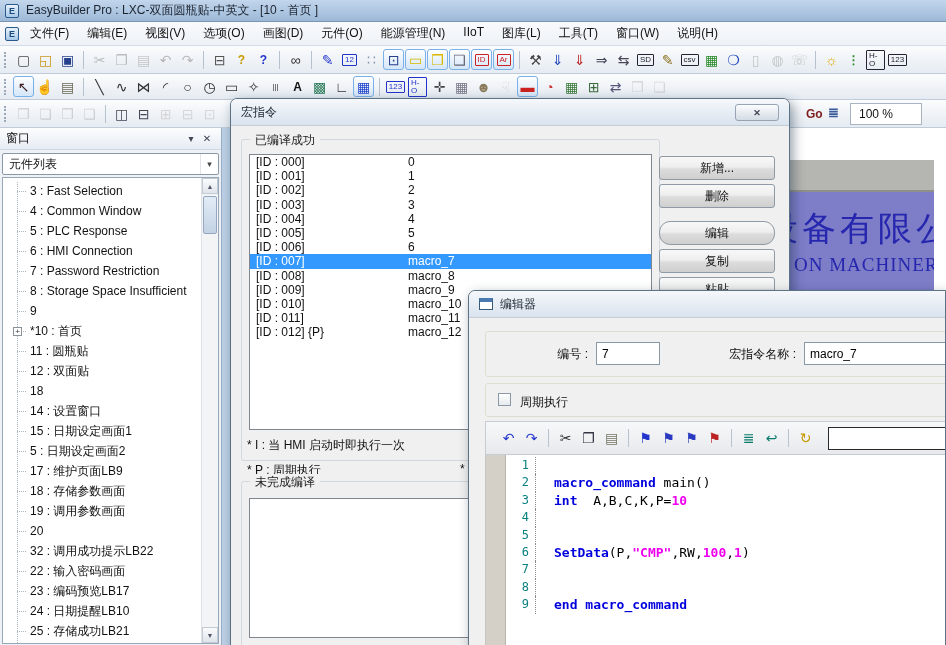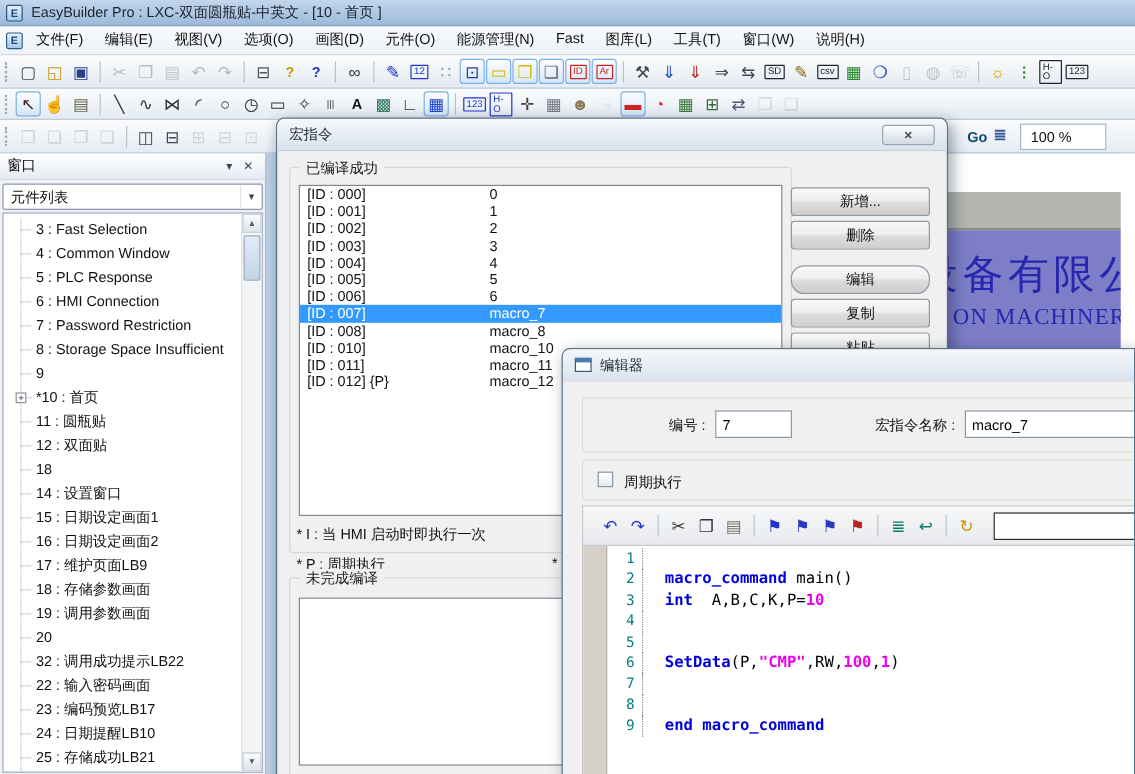--- a/index.html
+++ b/index.html
@@ -33,21 +33,21 @@
   .tb-icon { width:21px; height:21px; display:inline-flex; align-items:center;
     justify-content:center; border-radius:3px; border:1px solid transparent; flex:0 0 auto; }
   .tb-icon .g { font-size:14px; line-height:1; }
   .tb-icon.txt .g { font-size:8px; font-weight:normal; letter-spacing:0; }
   .tb-icon.big .g { font-size:12px; font-weight:bold; }
   .tb-icon.box .g { border:1px solid currentColor; padding:1px 2px; border-radius:1px; }
   .tb-icon.st-a { border:1px solid #7ab0e8; background:linear-gradient(#fefefe,#d4e6f8); }
   .tb-icon.st-d .g { opacity:.32; filter:grayscale(1); }
   .tb-sep { width:1px; height:18px; background:#b8c2ce; margin:0 4px; flex:0 0 auto; }
 
-  .go-label { position:absolute; left:806px; top:107px; color:#0c4a6e; font-weight:bold; }
+  .go-label { position:absolute; left:806px; top:107px; color:#7f1d1d; font-weight:bold; }
   .zoom-menu-icon { position:absolute; left:828px; top:105px; color:#3a5a9a; font-size:13px; font-weight:bold; }
   .zoom-combo { position:absolute; left:850px; top:103px; width:72px; height:22px;
     background:#fff; border:1px solid #a8b4c2; display:flex; align-items:center; padding-left:8px; }
 
   
   .panel { position:absolute; left:0; top:128px; width:222px; height:517px;
     background:#eef1f5; border-right:1px solid #9ab0c6; }
   .panel-head { height:22px; display:flex; align-items:center; padding:0 6px;
     background:linear-gradient(#fdfdfe,#e6ecf4); border-bottom:1px solid #d0d8e2; }
   .panel-head .ph-title { flex:1; }
@@ -174,21 +174,21 @@
   <div class="menubar">
     <span class="app-icon">E</span>
     <span id="menu-items" style="display:flex;">
         <span class="menu-item">文件(F)</span>
         <span class="menu-item">编辑(E)</span>
         <span class="menu-item">视图(V)</span>
         <span class="menu-item">选项(O)</span>
         <span class="menu-item">画图(D)</span>
         <span class="menu-item">元件(O)</span>
         <span class="menu-item">能源管理(N)</span>
-        <span class="menu-item">Fast</span>
+        <span class="menu-item">IIoT</span>
         <span class="menu-item">图库(L)</span>
         <span class="menu-item">工具(T)</span>
         <span class="menu-item">窗口(W)</span>
         <span class="menu-item">说明(H)</span>
       </span>
   </div>
 
   <div class="toolrow" id="toolrow1">
     <span class="grip"></span>
   <span class="tb-icon">
@@ -468,21 +468,21 @@
           <div class="tree-row"><span>6 : HMI Connection</span></div>
           <div class="tree-row"><span>7 : Password Restriction</span></div>
           <div class="tree-row"><span>8 : Storage Space Insufficient</span></div>
           <div class="tree-row"><span>9</span></div>
           <div class="tree-row"><span class="expand">+</span><span>*10 : 首页</span></div>
           <div class="tree-row"><span>11 : 圆瓶贴</span></div>
           <div class="tree-row"><span>12 : 双面贴</span></div>
           <div class="tree-row"><span>18</span></div>
           <div class="tree-row"><span>14 : 设置窗口</span></div>
           <div class="tree-row"><span>15 : 日期设定画面1</span></div>
-          <div class="tree-row"><span>16 : 日期设定画面2</span></div>
+          <div class="tree-row"><span>5 : 日期设定画面2</span></div>
           <div class="tree-row"><span>17 : 维护页面LB9</span></div>
           <div class="tree-row"><span>18 : 存储参数画面</span></div>
           <div class="tree-row"><span>19 : 调用参数画面</span></div>
           <div class="tree-row"><span>20</span></div>
           <div class="tree-row"><span>32 : 调用成功提示LB22</span></div>
           <div class="tree-row"><span>22 : 输入密码画面</span></div>
           <div class="tree-row"><span>23 : 编码预览LB17</span></div>
           <div class="tree-row"><span>24 : 日期提醒LB10</span></div>
           <div class="tree-row"><span>25 : 存储成功LB21</span></div>
           <div class="tree-row"></div>
@@ -534,20 +534,24 @@
           </div>
           <div class="mrow sel">
             <span class="mid">[ID : 007]</span>
             <span class="mname">macro_7</span>
           </div>
           <div class="mrow">
             <span class="mid">[ID : 008]</span>
             <span class="mname">macro_8</span>
           </div>
           <div class="mrow">
+            <span class="mid">[ID : 009]</span>
+            <span class="mname">macro_9</span>
+          </div>
+          <div class="mrow">
             <span class="mid">[ID : 010]</span>
             <span class="mname">macro_10</span>
           </div>
           <div class="mrow">
             <span class="mid">[ID : 011]</span>
             <span class="mname">macro_11</span>
           </div>
           <div class="mrow">
             <span class="mid">[ID : 012] {P}</span>
             <span class="mname">macro_12</span>

